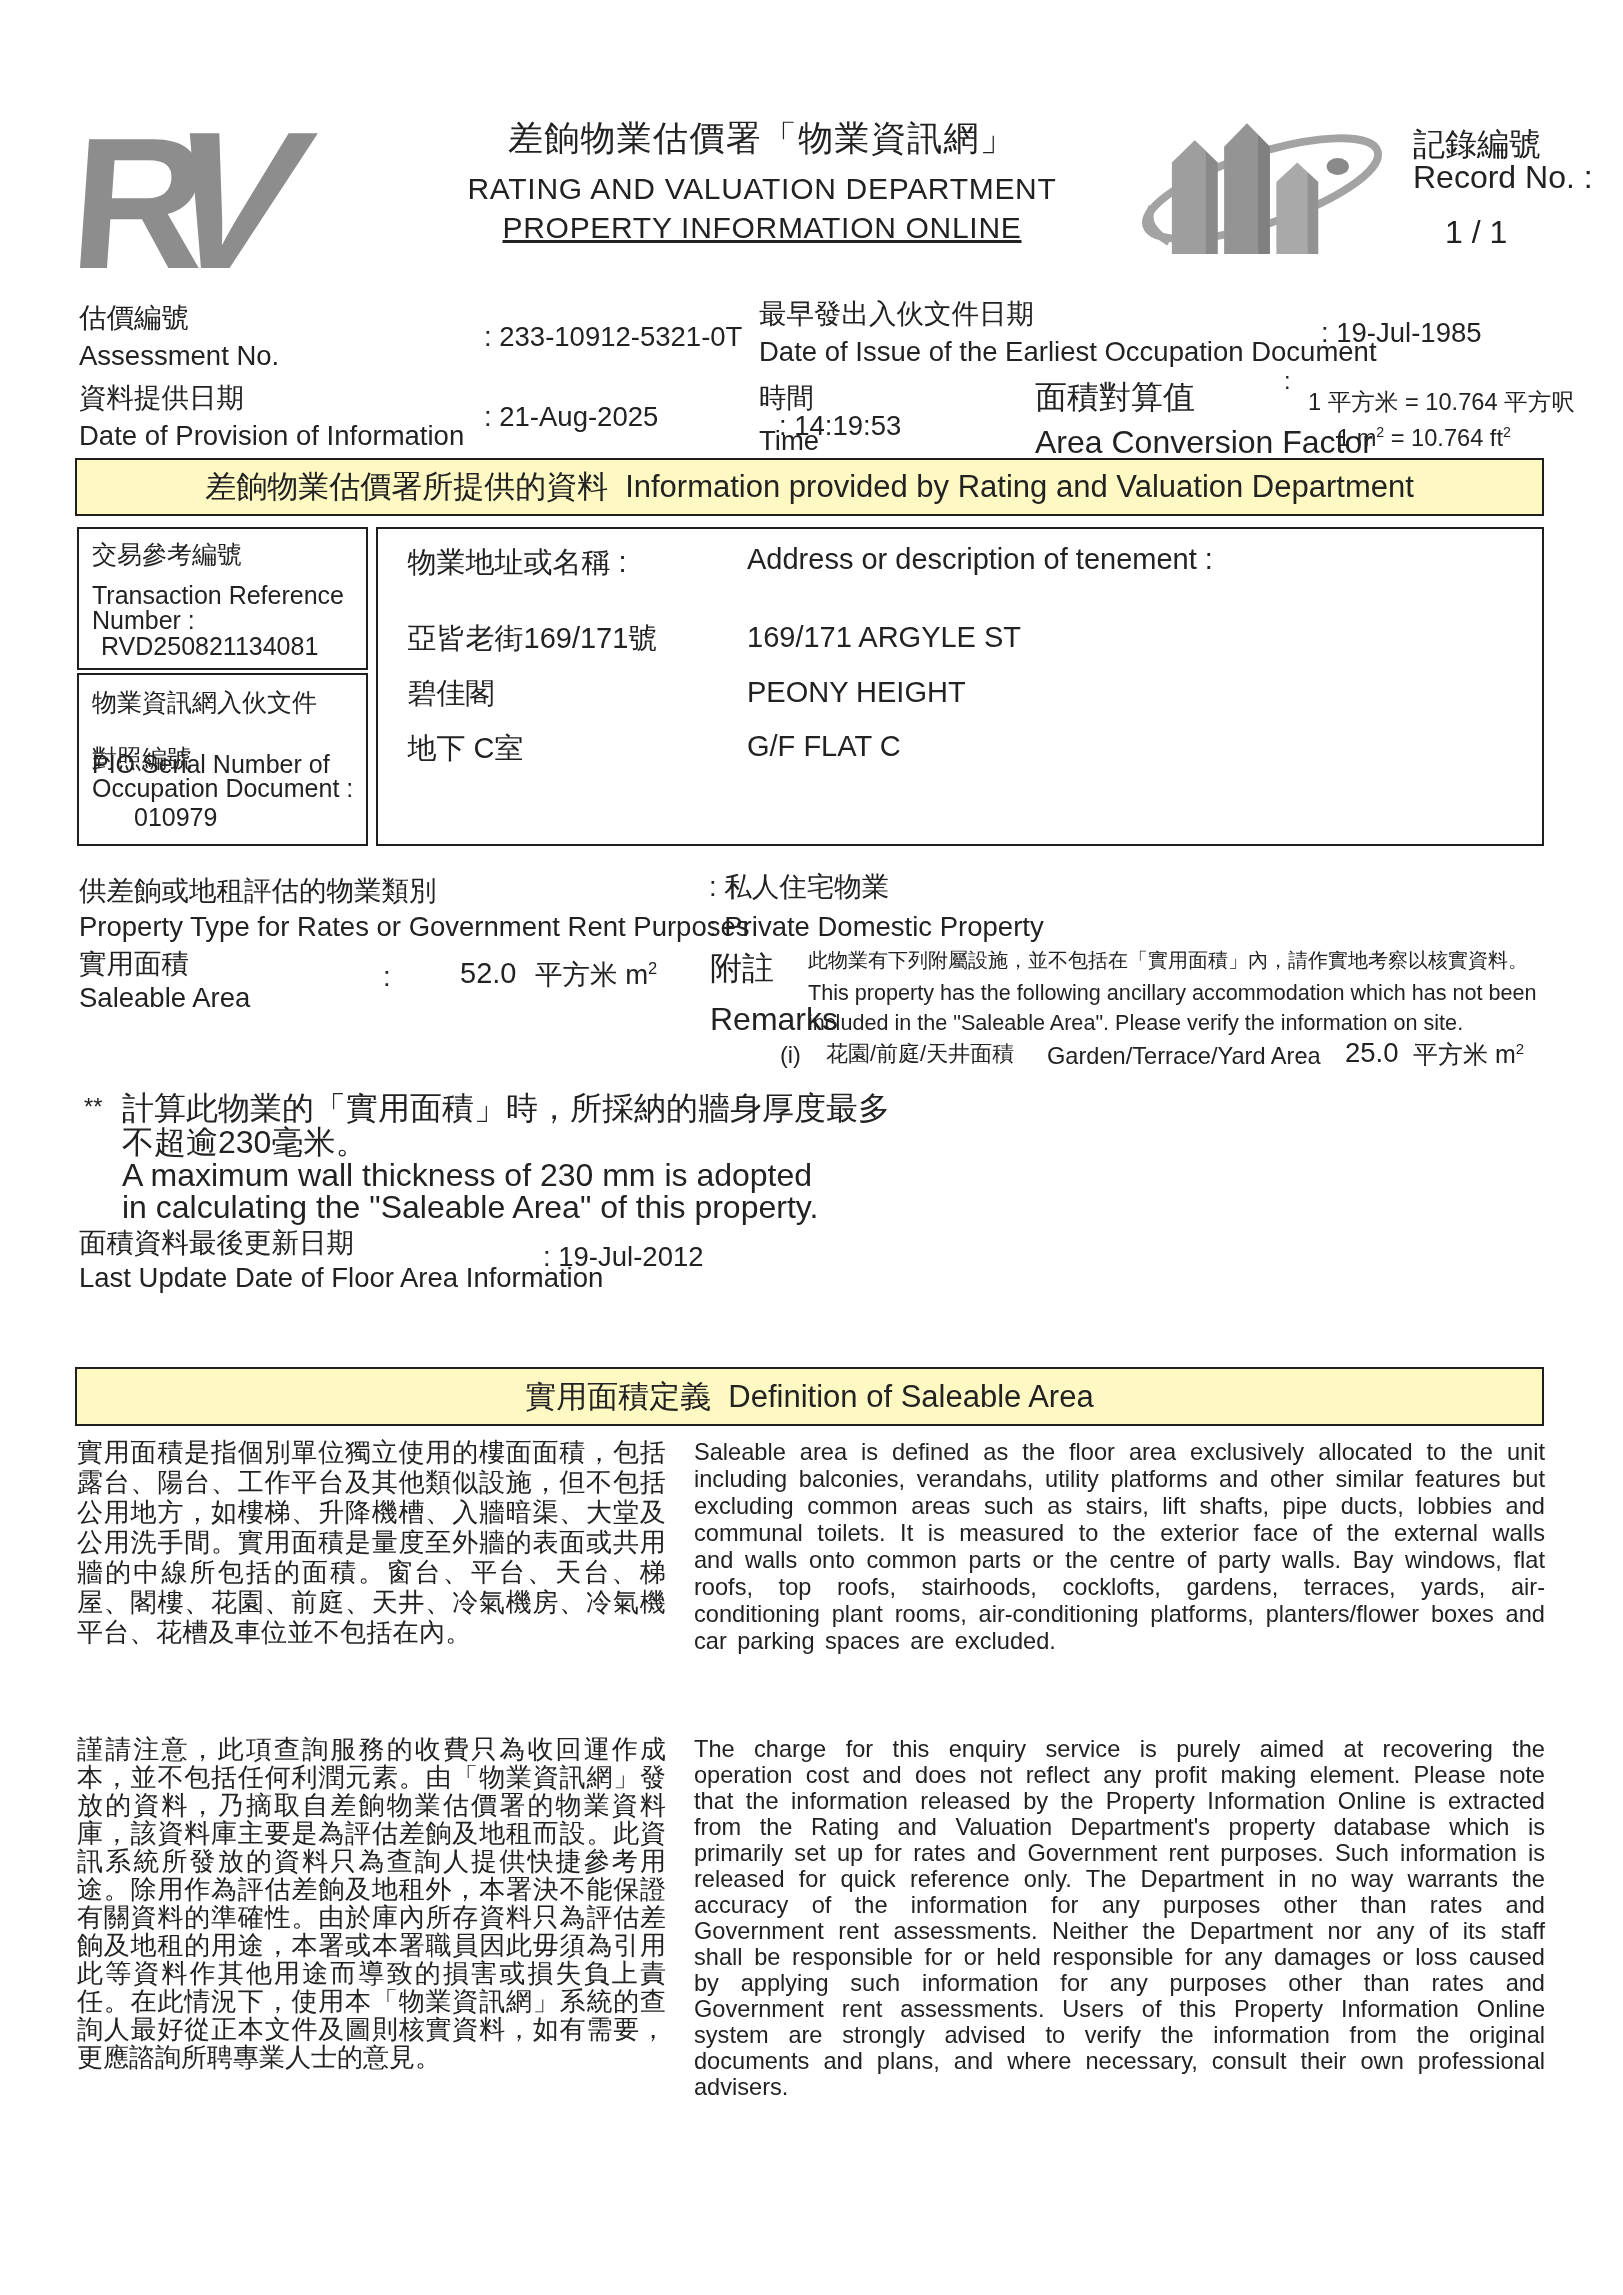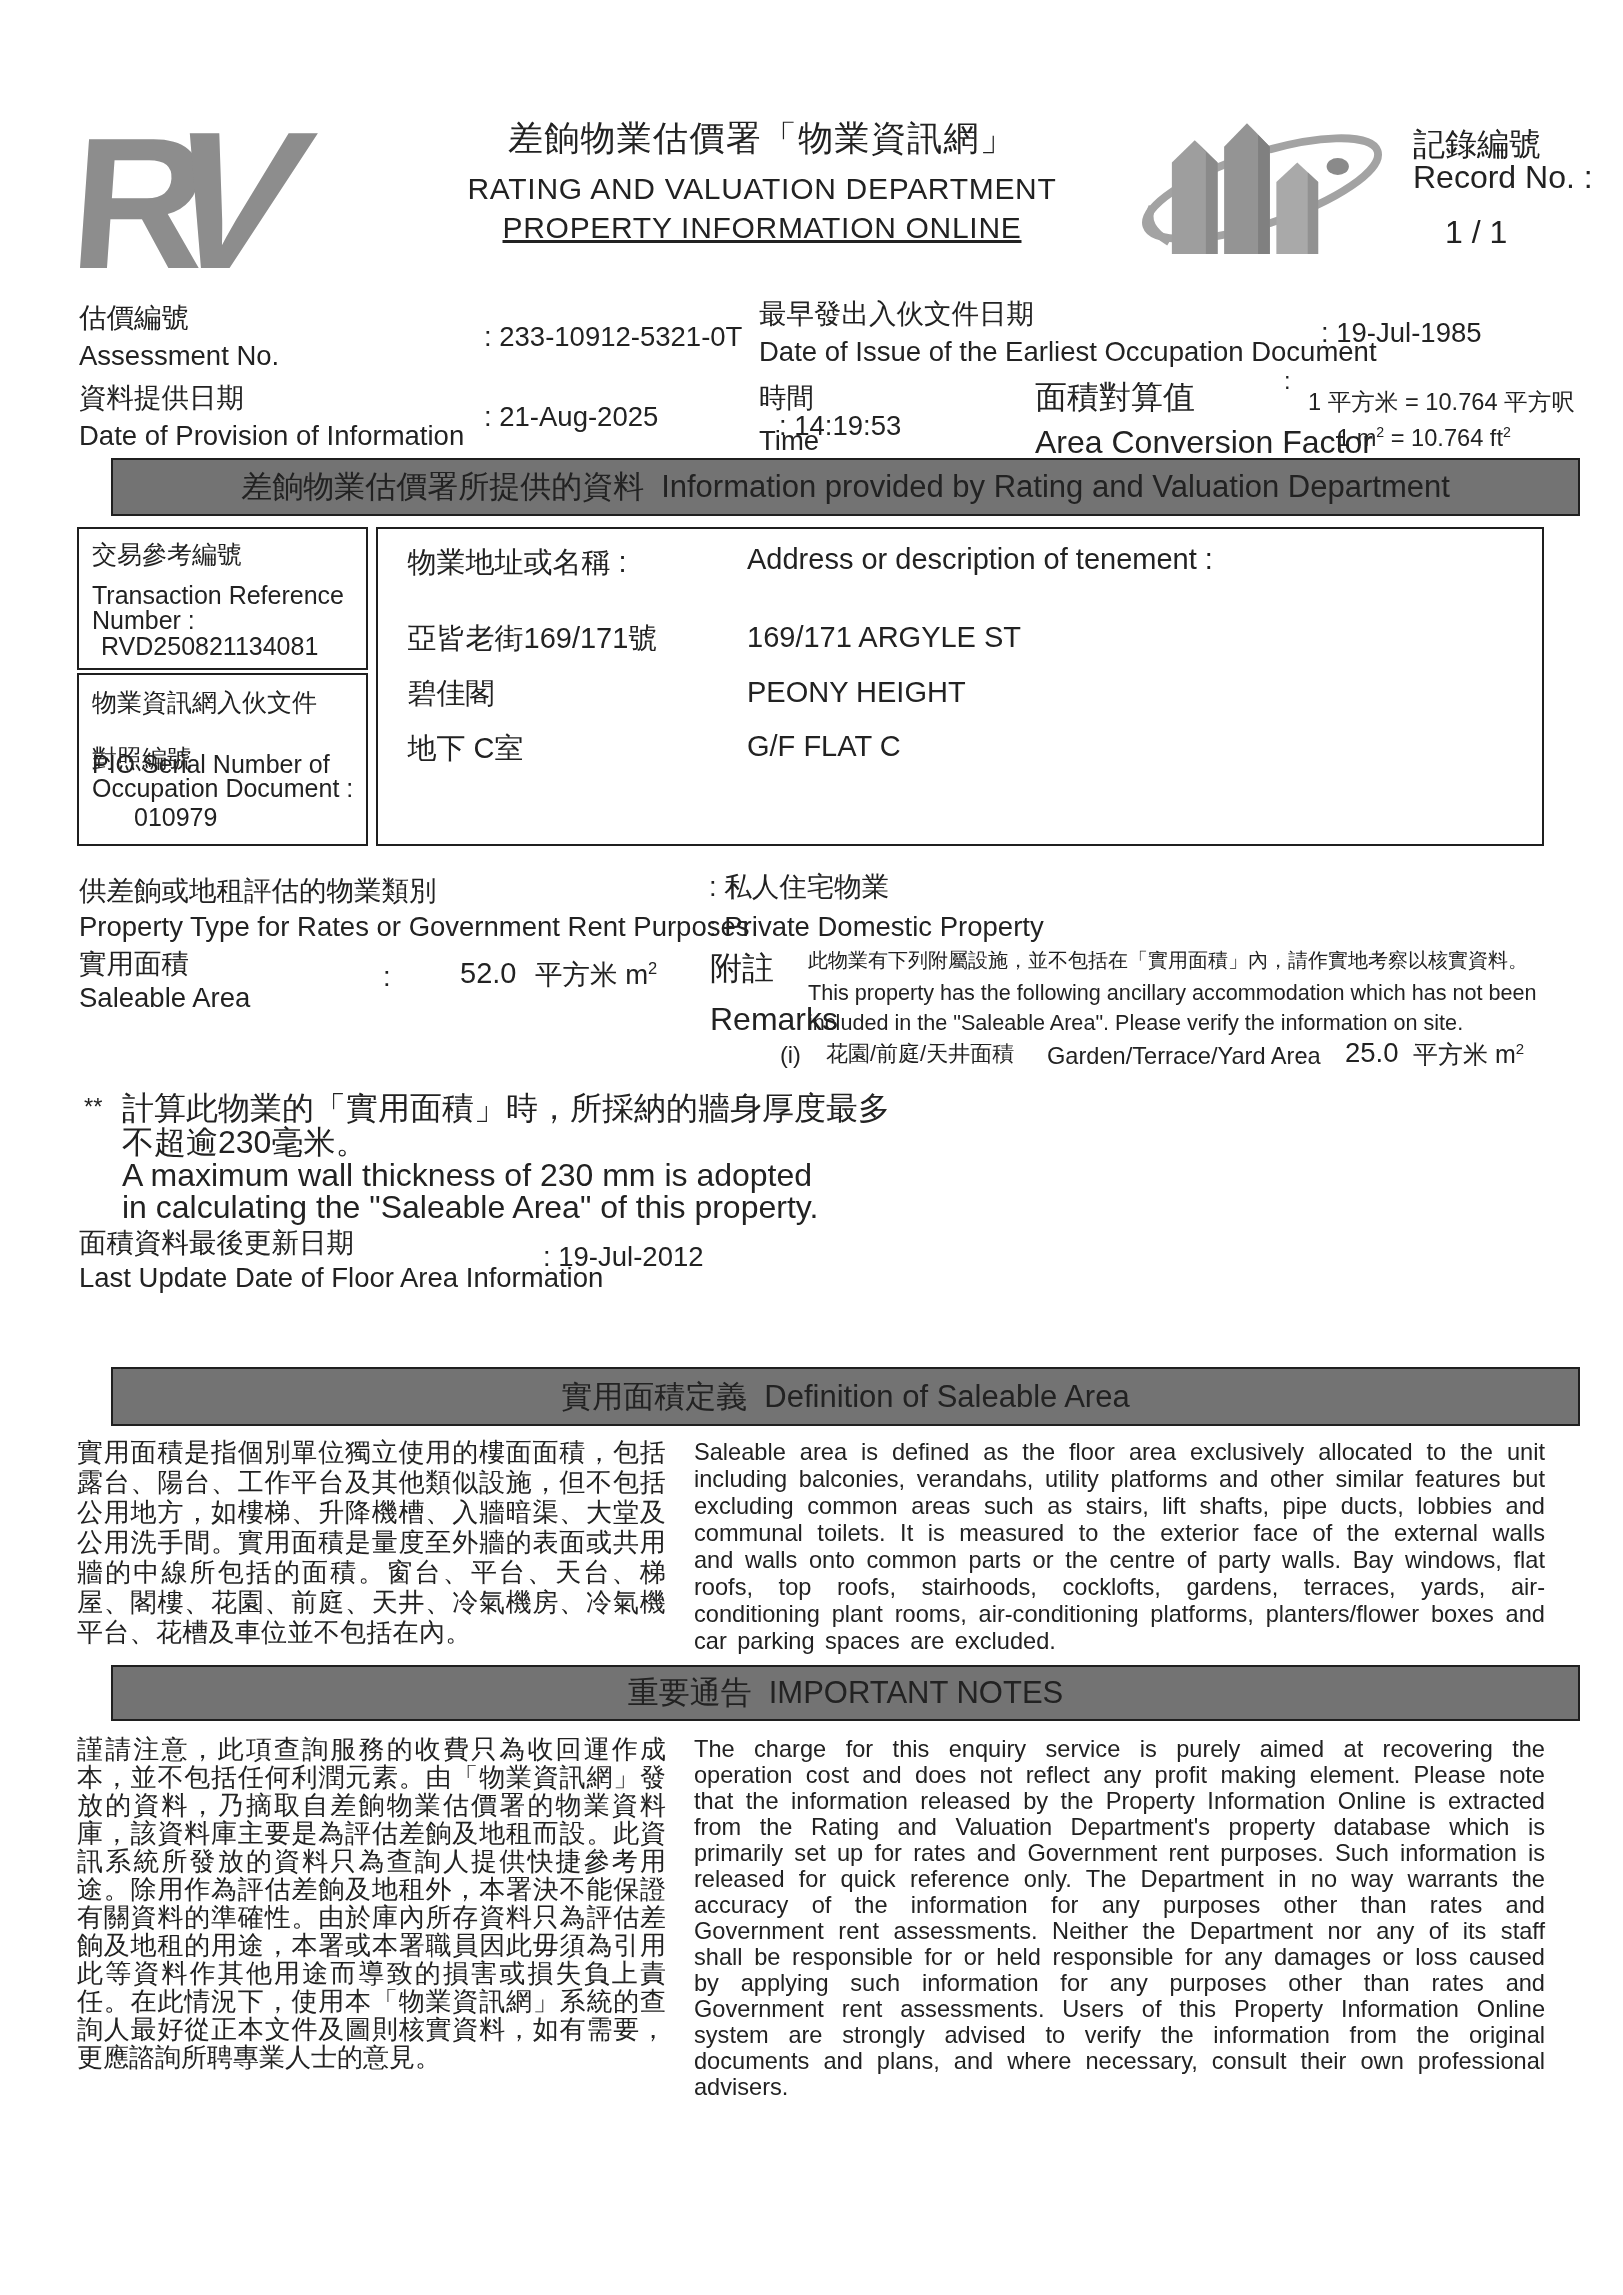--- a/index.html
+++ b/index.html
@@ -5,22 +5,22 @@
   html,body{margin:0;padding:0;background:#e8e8e8;}
   .page{
     position:relative; width:1623px; height:2295px; background:#ffffff;
     font-family:"Liberation Sans","DejaVu Sans",sans-serif; color:#222;
     overflow:hidden;
   }
   .abs{position:absolute; white-space:nowrap;}
   .t42{font-size:27.5px;} .t40{font-size:32px;} .t44{font-size:29px;}
   .t36{font-size:23.6px;} .t38{font-size:25px;}
   .bar{
-    position:absolute; border:2.6px solid #1f1f1f; background:#737373;
-    display:flex; align-items:center; justify-content:center; gap:17px;margin-left:36px;
+    position:absolute; border:2.6px solid #1f1f1f; background:#fef9c3;
+    display:flex; align-items:center; justify-content:center; gap:17px;
   }
   .bar span{font-size:31px;}
   .box{position:absolute; border:2.6px solid #1f1f1f; background:#fff;}
   .rv-logo{position:absolute; left:72px; top:103px; color:#8d8d8d; line-height:1;}
   .rv-r{font-size:187px; font-weight:700; display:inline-block; transform:skewX(-4deg);}
   .rv-v{font-size:196px; font-weight:700; display:inline-block; margin-left:-38px; transform:skewX(-16deg);}
   .title-block{position:absolute; left:353px; top:115px; width:818px; text-align:center;}
   .title-zh{font-size:35px; letter-spacing:1.3px;}
   .title-en{font-size:30px; letter-spacing:0.7px; margin-top:6.5px; line-height:39px;}
   .just{white-space:normal; text-align:justify;}
@@ -146,21 +146,17 @@
   <div class="abs t42" style="left:79px; top:1262px;">Last Update Date of Floor Area Information</div>
   <div class="abs t42" style="left:543px; top:1241px;">: 19-Jul-2012</div>
 
   <div class="bar" style="left:75px; top:1367px; width:1465px; height:55px;">
     <span>實用面積定義</span>
     <span>Definition of Saleable Area</span>
   </div>
   <div class="abs just def-zh" style="left:77px; top:1437px; width:589px;">實用面積是指個別單位獨立使用的樓面面積，包括露台、陽台、工作平台及其他類似設施，但不包括公用地方，如樓梯、升降機槽、入牆暗渠、大堂及公用洗手間。實用面積是量度至外牆的表面或共用牆的中線所包括的面積。窗台、平台、天台、梯屋、閣樓、花園、前庭、天井、冷氣機房、冷氣機平台、花槽及車位並不包括在內。</div>
   <div class="abs just def-en" style="left:694px; top:1439px; width:851px;">Saleable area is defined as the floor area exclusively allocated to the unit including balconies, verandahs, utility platforms and other similar features but excluding common areas such as stairs, lift shafts, pipe ducts, lobbies and communal toilets.  It is measured to the exterior face of the external walls and walls onto common parts or the centre of party walls.  Bay windows, flat roofs, top roofs, stairhoods, cocklofts, gardens, terraces, yards, air-conditioning plant rooms, air-conditioning platforms, planters/flower boxes and car parking spaces are excluded.</div>
 
-  <div class="bar" style="left:75px; top:1665px; width:1465px; height:52px;">
-    <span>重要通告</span>
-    <span>IMPORTANT NOTES</span>
-  </div>
   <div class="abs just notes-zh" style="left:77px; top:1735px; width:589px;">謹請注意，此項查詢服務的收費只為收回運作成本，並不包括任何利潤元素。由「物業資訊網」發放的資料，乃摘取自差餉物業估價署的物業資料庫，該資料庫主要是為評估差餉及地租而設。此資訊系統所發放的資料只為查詢人提供快捷參考用途。除用作為評估差餉及地租外，本署決不能保證有關資料的準確性。由於庫內所存資料只為評估差餉及地租的用途，本署或本署職員因此毋須為引用此等資料作其他用途而導致的損害或損失負上責任。在此情況下，使用本「物業資訊網」系統的查詢人最好從正本文件及圖則核實資料，如有需要，更應諮詢所聘專業人士的意見。</div>
   <div class="abs just notes-en" style="left:694px; top:1736px; width:851px;">The charge for this enquiry service is purely aimed at recovering the operation cost and does not reflect any profit making element. Please note that the information released by the Property Information Online is extracted from the Rating and Valuation Department's property database which is primarily set up for rates and Government rent purposes. Such information is released for quick reference only. The Department in no way warrants the accuracy of the information for any purposes other than rates and Government rent assessments. Neither the Department nor any of its staff shall be responsible for or held responsible for any damages or loss caused by applying such information for any purposes other than rates and Government rent assessments. Users of this Property Information Online system are strongly advised to verify the information from the original documents and plans, and where necessary, consult their own professional advisers.</div>
 
 </div>
 
 
 </body></html>

